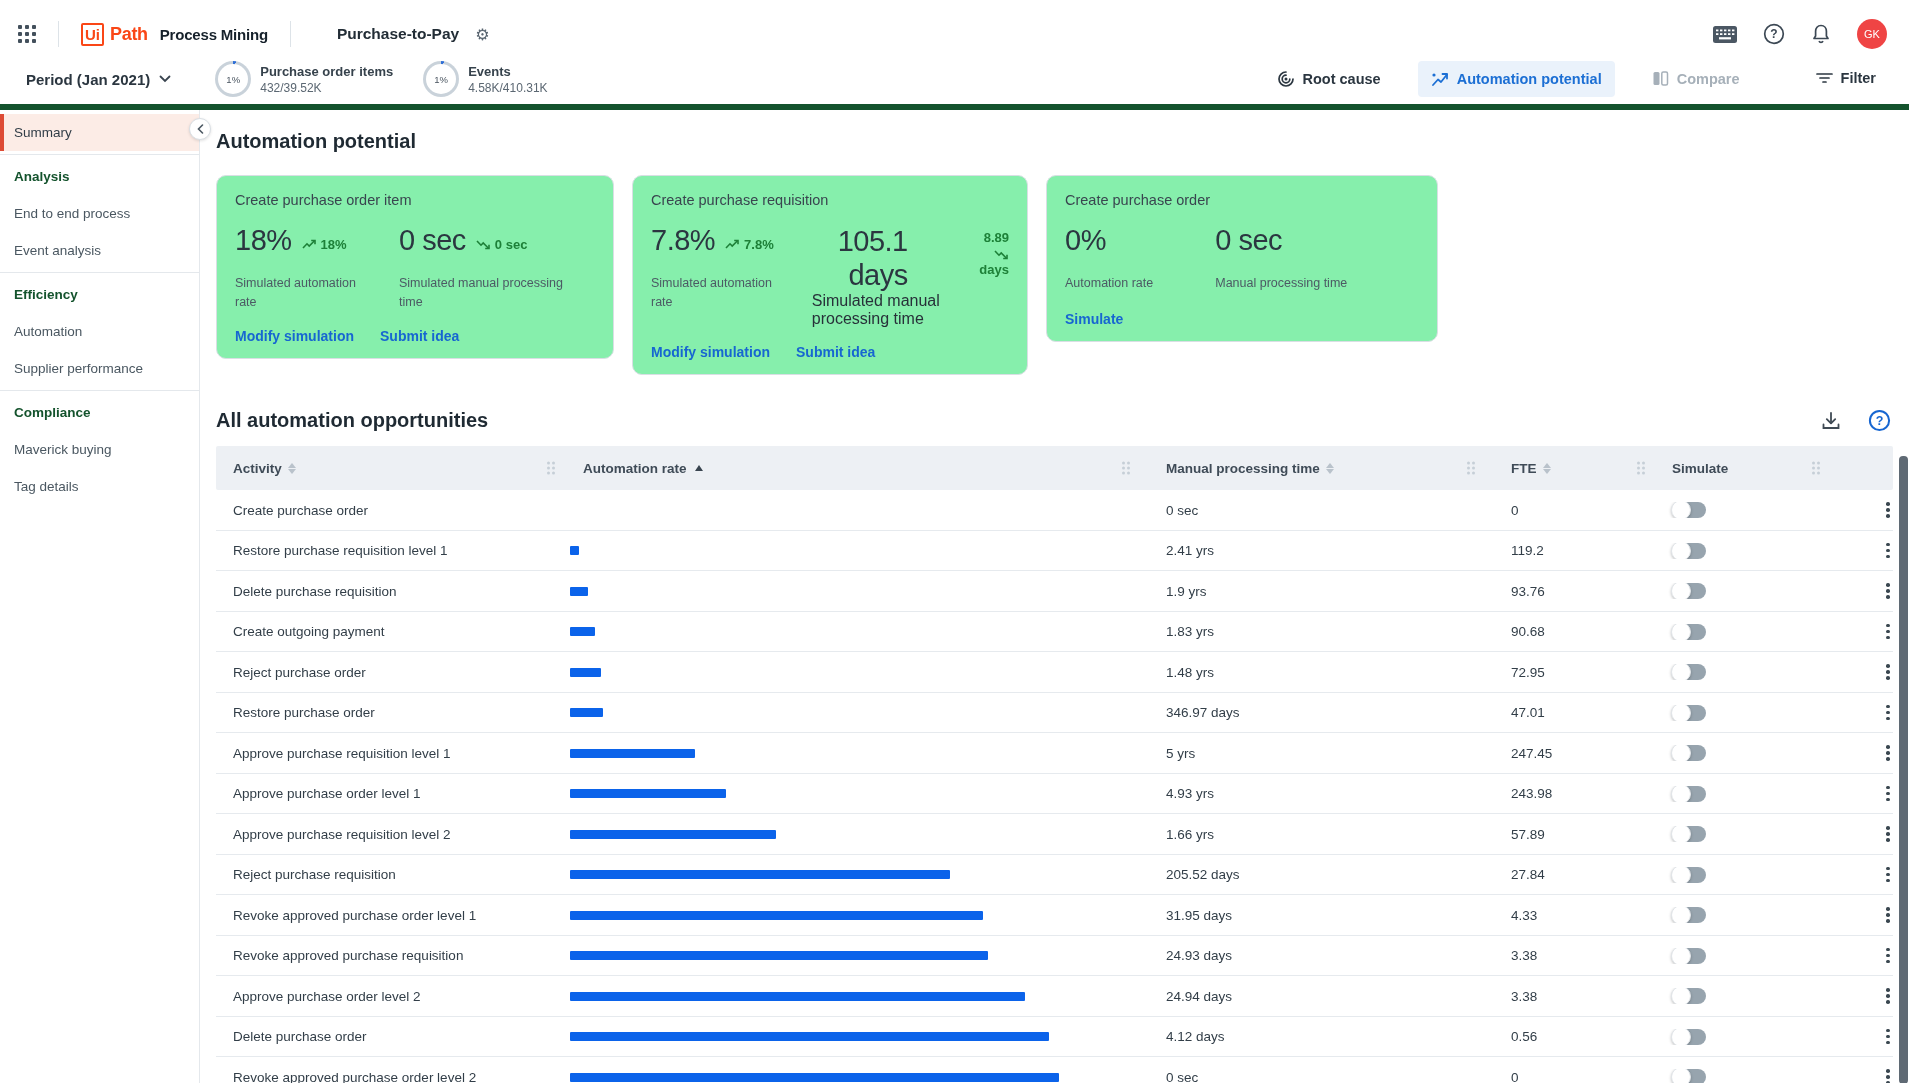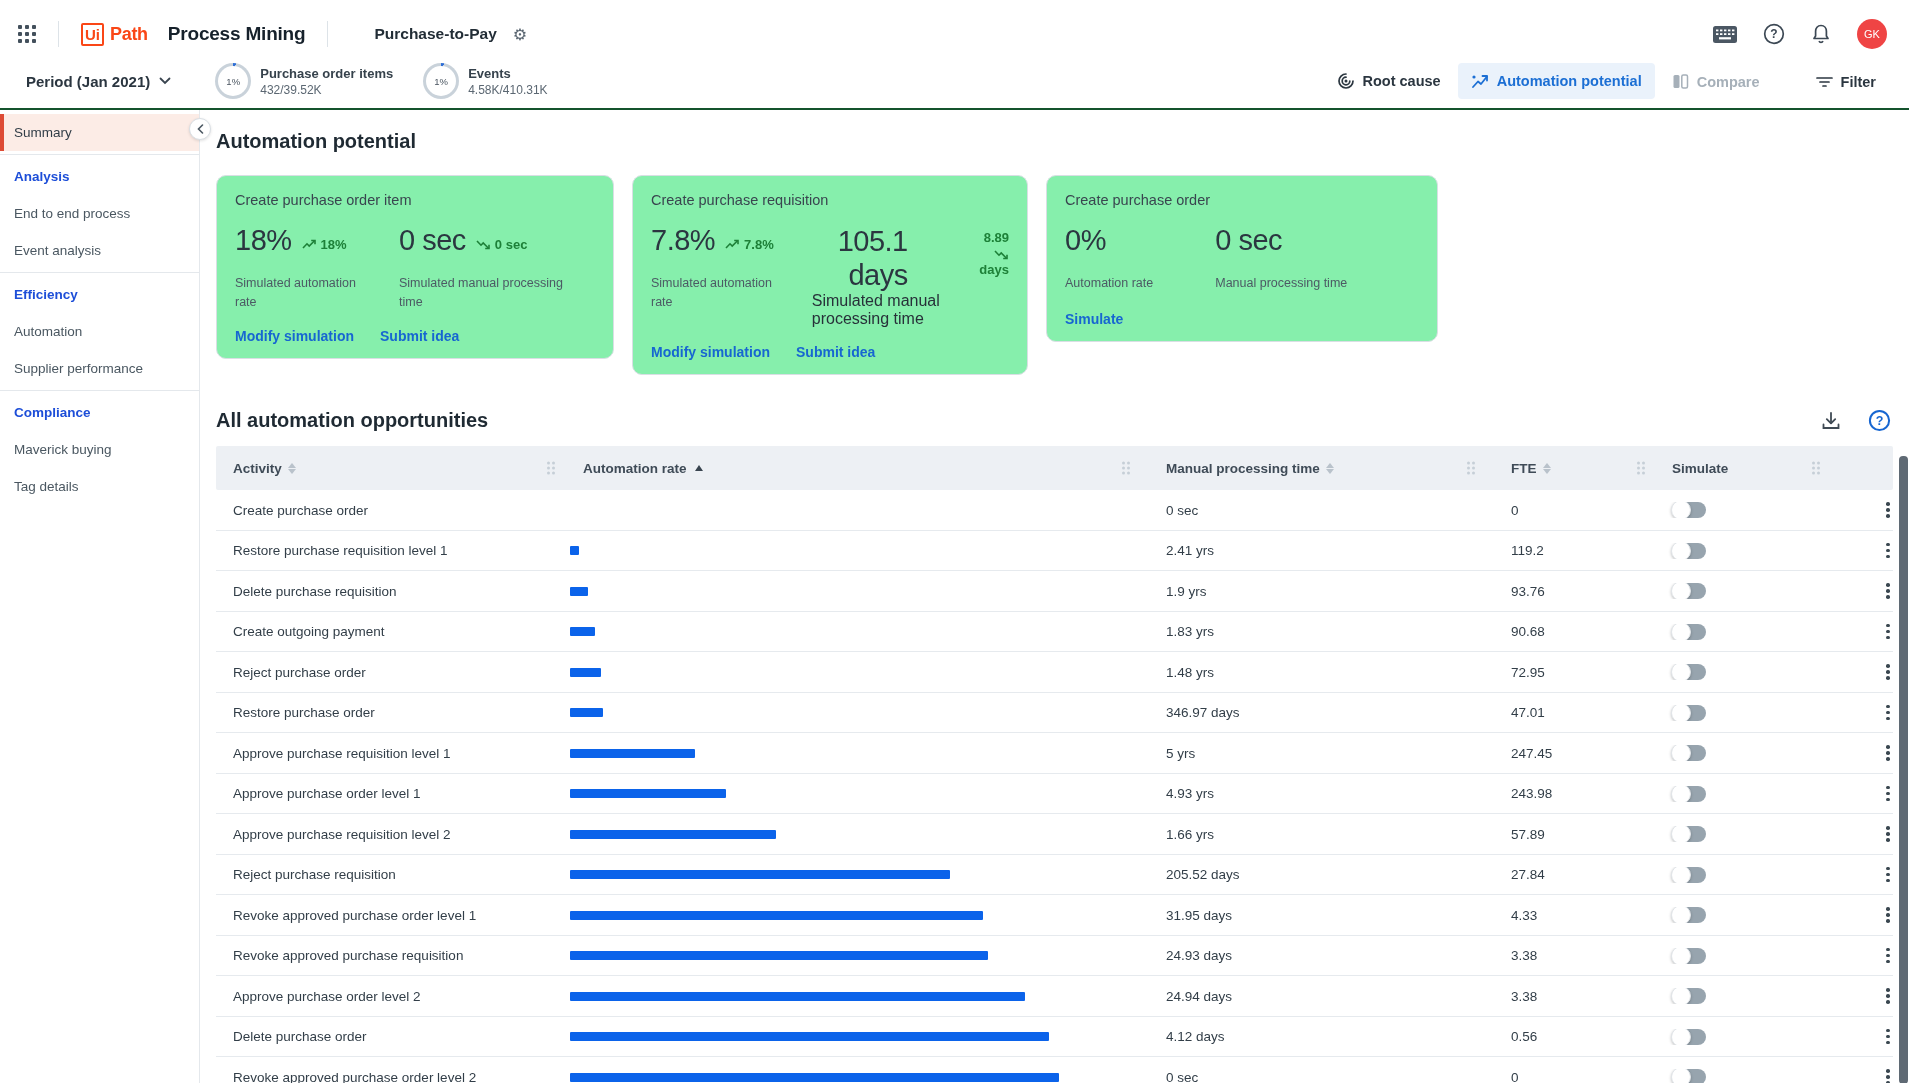--- a/index.html
+++ b/index.html
@@ -10,55 +10,55 @@
   
   .topbar { position:absolute; top:0; left:0; right:0; height:69px; background:#fff;
     border-bottom:1px solid #e4e8ec; display:flex; align-items:center; padding:0 22px 0 18px;border-radius:11px; }
   .waffle { display:grid; grid-template-columns:repeat(3,4px); grid-gap:3px; cursor:pointer; }
   .waffle span { width:4px; height:4px; background:#43505c; border-radius:1px; }
   .vdiv { width:1px; height:26px; background:#dde3e8; margin:0 22px; }
   .logo { display:flex; align-items:center; gap:6px; }
   .logo-ui { border:2.5px solid #fa4616; color:#fa4616; font-weight:800; font-size:15px;
     line-height:1; padding:2px 2px; border-radius:2px; }
   .logo-path { color:#fa4616; font-weight:800; font-size:18px; letter-spacing:-.3px; }
-  .logo-product { color:#16212b; font-weight:800; font-size:19px; letter-spacing:-.2px; margin-left:14px; }
+  .logo-product { color:#16212b; font-weight:800; font-size:15px; letter-spacing:-.2px; margin-left:6px; }
   .app-title { display:flex; align-items:center; gap:16px; margin-left:24px; }
   .app-title .name { font-size:15.5px; font-weight:600; color:#222d36; }
   .gear { font-size:16px; color:#5a6671; cursor:pointer; font-family:"DejaVu Sans",sans-serif; }
   .topbar-right { margin-left:auto; display:flex; align-items:center; gap:26px; }
   .tb-icon { cursor:pointer; display:flex; align-items:center; }
   .avatar { width:30px; height:30px; border-radius:50%; background:#ef4444; color:#fff;
     font-size:11px; font-weight:400; display:flex; align-items:center; justify-content:center; cursor:pointer; }
 
   
   .toolbar { position:absolute; top:54px; left:0; right:0; height:56px; background:#fff;
-    border-bottom:2px solid #14532d; display:flex; align-items:center; padding:0 20px 0 26px; }
+    border-bottom:6px solid #14532d; display:flex; align-items:center; padding:0 20px 0 26px; }
   .period { display:flex; align-items:center; gap:9px; cursor:pointer; }
   .period .label { font-size:15px; font-weight:600; color:#2b3640; }
   .kpis { display:flex; align-items:center; gap:30px; margin-left:44px; }
   .kpi { display:flex; align-items:center; gap:9px; }
   .donut { width:36px; height:36px; border-radius:50%; position:relative;
     background:conic-gradient(#2f6fd6 0deg 9deg,#c9d2da 9deg 360deg); }
   .donut::after { content:""; position:absolute; inset:3px; background:#fff; border-radius:50%; }
   .donut .pct { position:absolute; inset:0; display:flex; align-items:center; justify-content:center;
     font-size:9.5px; color:#4a5560; z-index:1; }
   .kpi-text .t { font-size:13px; font-weight:600; color:#36424c; }
   .kpi-text .v { font-size:12px; color:#5b6772; margin-top:2px; }
-  .toolbar-right { margin-left:auto; display:flex; align-items:flex-end; gap:4px; }
+  .toolbar-right { margin-left:auto; display:flex; align-items:flex-start; gap:24px; }
   .tool-btn { display:flex; align-items:center; gap:8px; padding:9px 13px; border-radius:4px;
     font-size:14.5px; font-weight:600; color:#2b3640; cursor:pointer; background:transparent; border:none; }
   .tool-btn.active { color:#1c6fd4; background:#eaf2fb; }
   .tool-btn.disabled { color:#a6b0b9; cursor:default; }
 
   
   .sidebar { position:absolute; top:110px; left:0; bottom:0; width:200px; background:#fff;
     border-right:1px solid #e4e8ec; padding-top:4px; }
   .side-item { height:37px; display:flex; align-items:center; padding-left:14px;
     font-size:13.5px; color:#4a5761; cursor:pointer; position:relative; }
-  .side-item.header { font-weight:700; color:#1d4ed8; cursor:default; }
+  .side-item.header { font-weight:700; color:#14532d; cursor:default; }
   .side-item.active { background:#fcece6; color:#313d47; }
   .side-item.active::before { content:""; position:absolute; left:0; top:0; bottom:0; width:4px; background:#dd4b35; }
   .side-div { height:1px; background:#e4e8ec; margin:3px 0; }
   .collapse-btn { position:absolute; left:189px; top:118px; width:22px; height:22px; border-radius:50%;
     background:#fff; border:1px solid #d9dfe4; box-shadow:0 1px 3px rgba(0,0,0,.12);
     display:flex; align-items:center; justify-content:center; cursor:pointer; z-index:5; }
 
   
   .content { position:absolute; top:110px; left:200px; right:0; bottom:0; background:#fff; overflow:hidden; }
   .page-title { margin:20px 0 0 16px; font-size:20px; font-weight:700; color:#1f2a33; }

